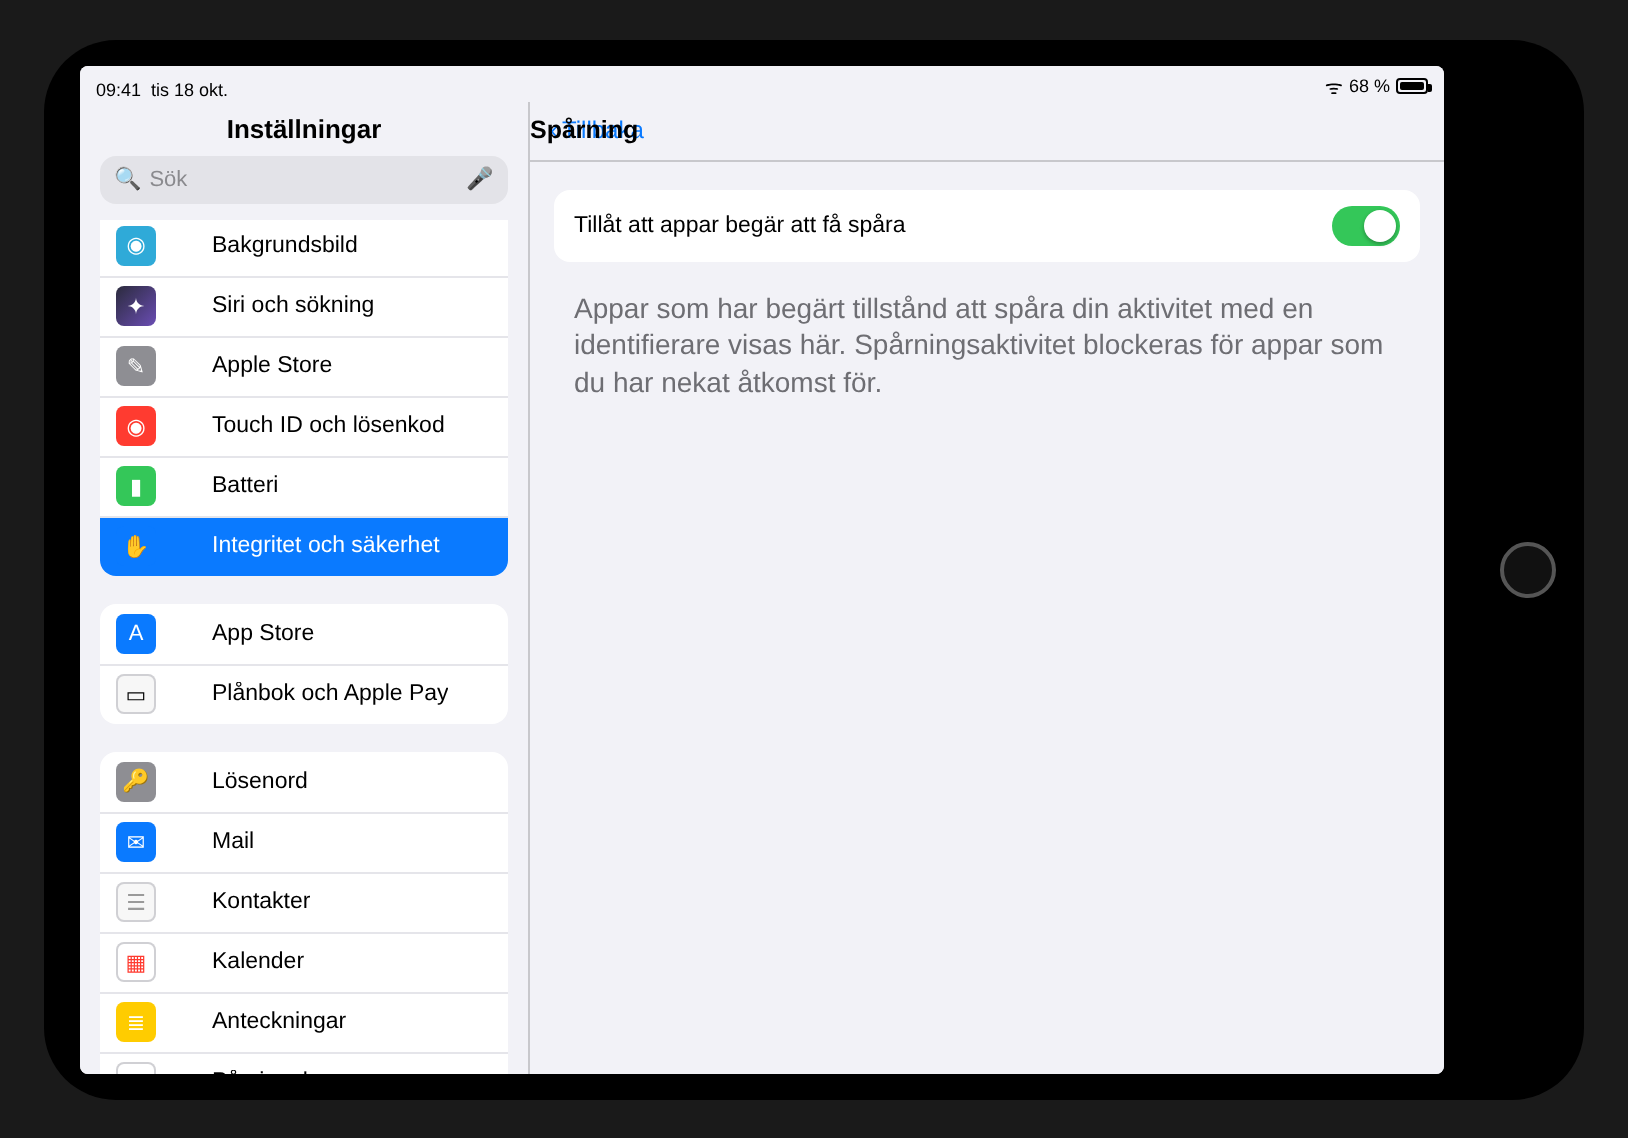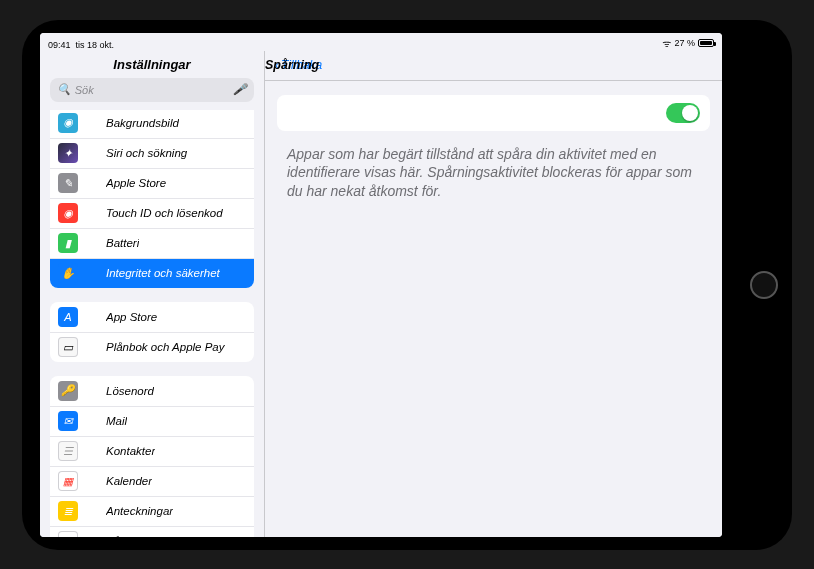--- a/index.html
+++ b/index.html
@@ -50,21 +50,21 @@
     font-size: 9px;
     color: #000;
     background: #f2f2f7;
   }
   .statusbar .left { flex:1; display:flex; gap:5px; }
   .statusbar .right { display:flex; align-items:center; gap:3px; }
   .wifi { font-size: 10px; }
   .batt { width:16px; height:8px; border:1px solid #000; border-radius:2px; position:relative; }
   .batt::after { content:""; position:absolute; right:-3px; top:2px; width:2px; height:4px; background:#000; border-radius:0 1px 1px 0;}
   .batt-fill { position:absolute; left:1px; top:1px; bottom:1px; right:1px; background:#000; border-radius:1px;}
-  .content { flex:1; display:flex; overflow:hidden;font-style:italic; }
+  .content { flex:1; display:flex; overflow:hidden; }
   .sidebar {
     width: 225px;
     background:#f2f2f7;
     border-right: 1px solid #c8c8cc;
     display:flex; flex-direction:column;
     overflow:hidden;
   }
   .sidebar-header {
     text-align:center;
     font-size:13px;
@@ -144,21 +144,21 @@
 
 <div class="device">
   <div class="screen">
     <div class="statusbar">
       <div class="left">
         <span>09:41</span>
         <span>tis 18 okt.</span>
       </div>
       <div class="right">
         <span class="wifi">ᯤ</span>
-        <span>27 %</span>
+        <span>68 %</span>
         <span class="batt">
             <span class="batt-fill"></span>
           </span>
       </div>
     </div>
 
     <div class="content">
       <div class="sidebar">
         <div class="sidebar-header">Inställningar</div>
         <div class="searchwrap">
@@ -237,20 +237,21 @@
       <div class="detail">
         <div class="dheader">
           <div class="back">
             <span>‹</span>
             <span>Tillbaka</span>
           </div>
           <div class="dtitle">Spårning</div>
         </div>
         <div class="dbody">
           <div class="row">
+            <span>Tillåt att appar begär att få spåra</span>
             <div class="toggle"></div>
           </div>
           <div class="foot2">Appar som har begärt tillstånd att spåra din aktivitet med en identifierare visas här. Spårningsaktivitet blockeras för appar som du har nekat åtkomst för.</div>
         </div>
       </div>
     </div>
   </div>
   <div class="home-btn"></div>
 </div>
 

